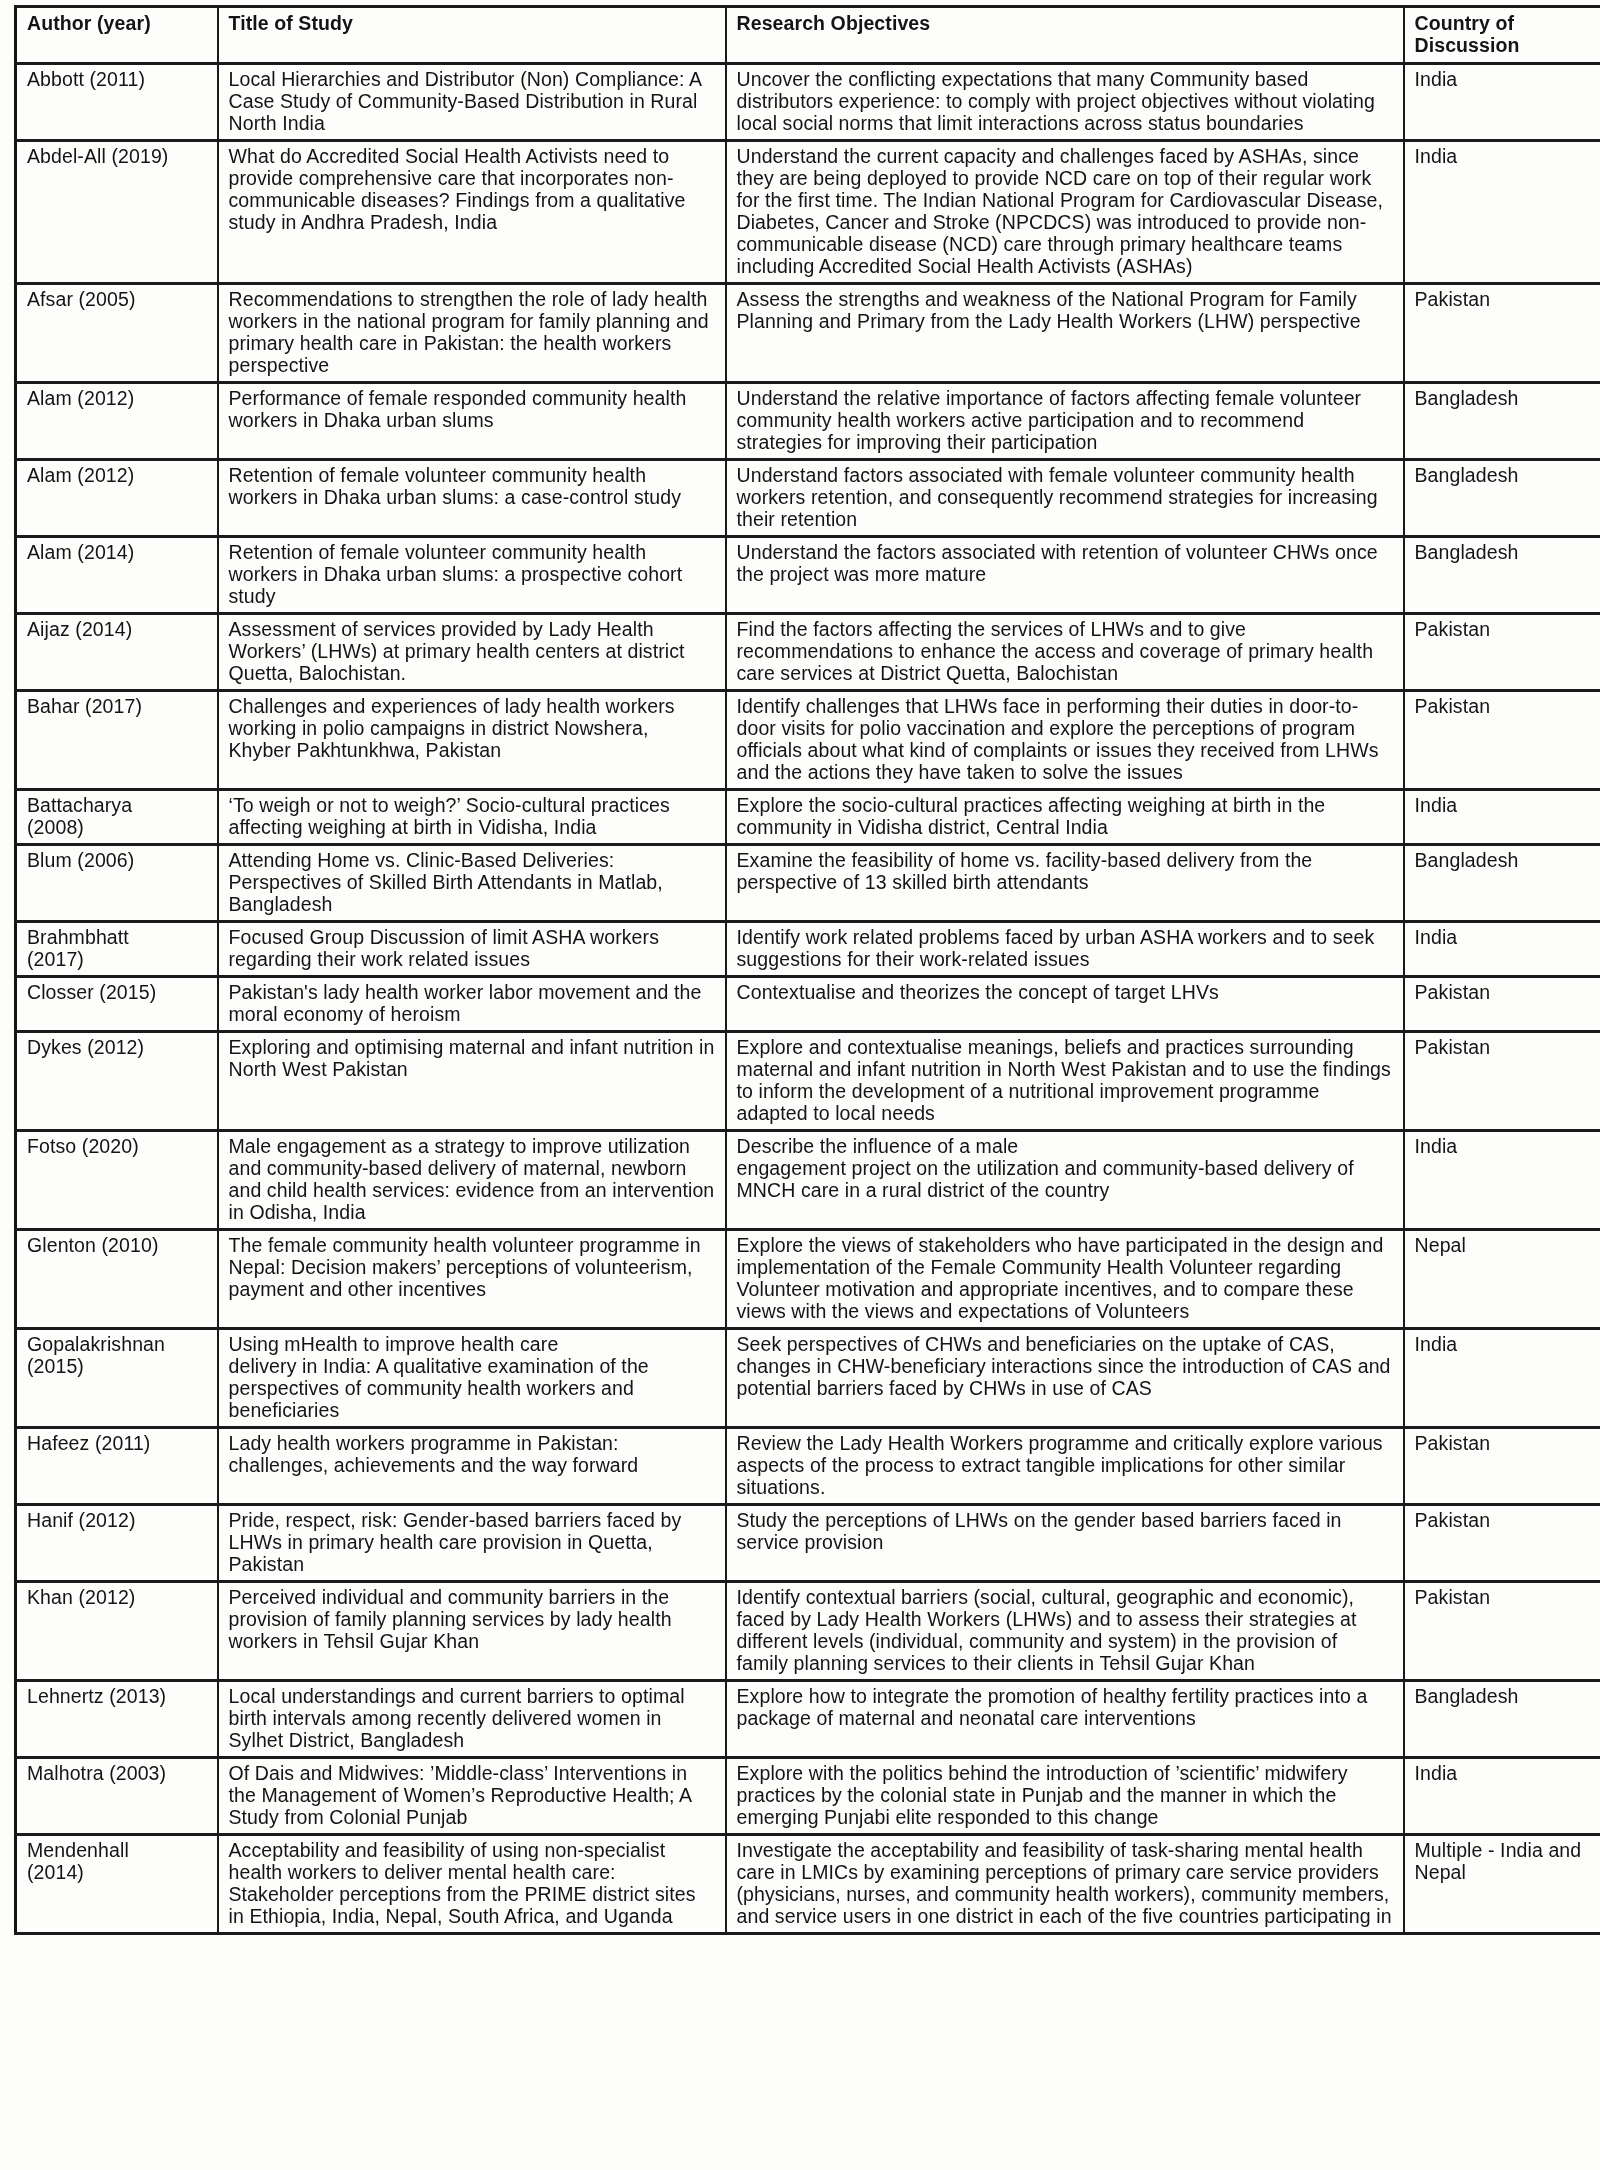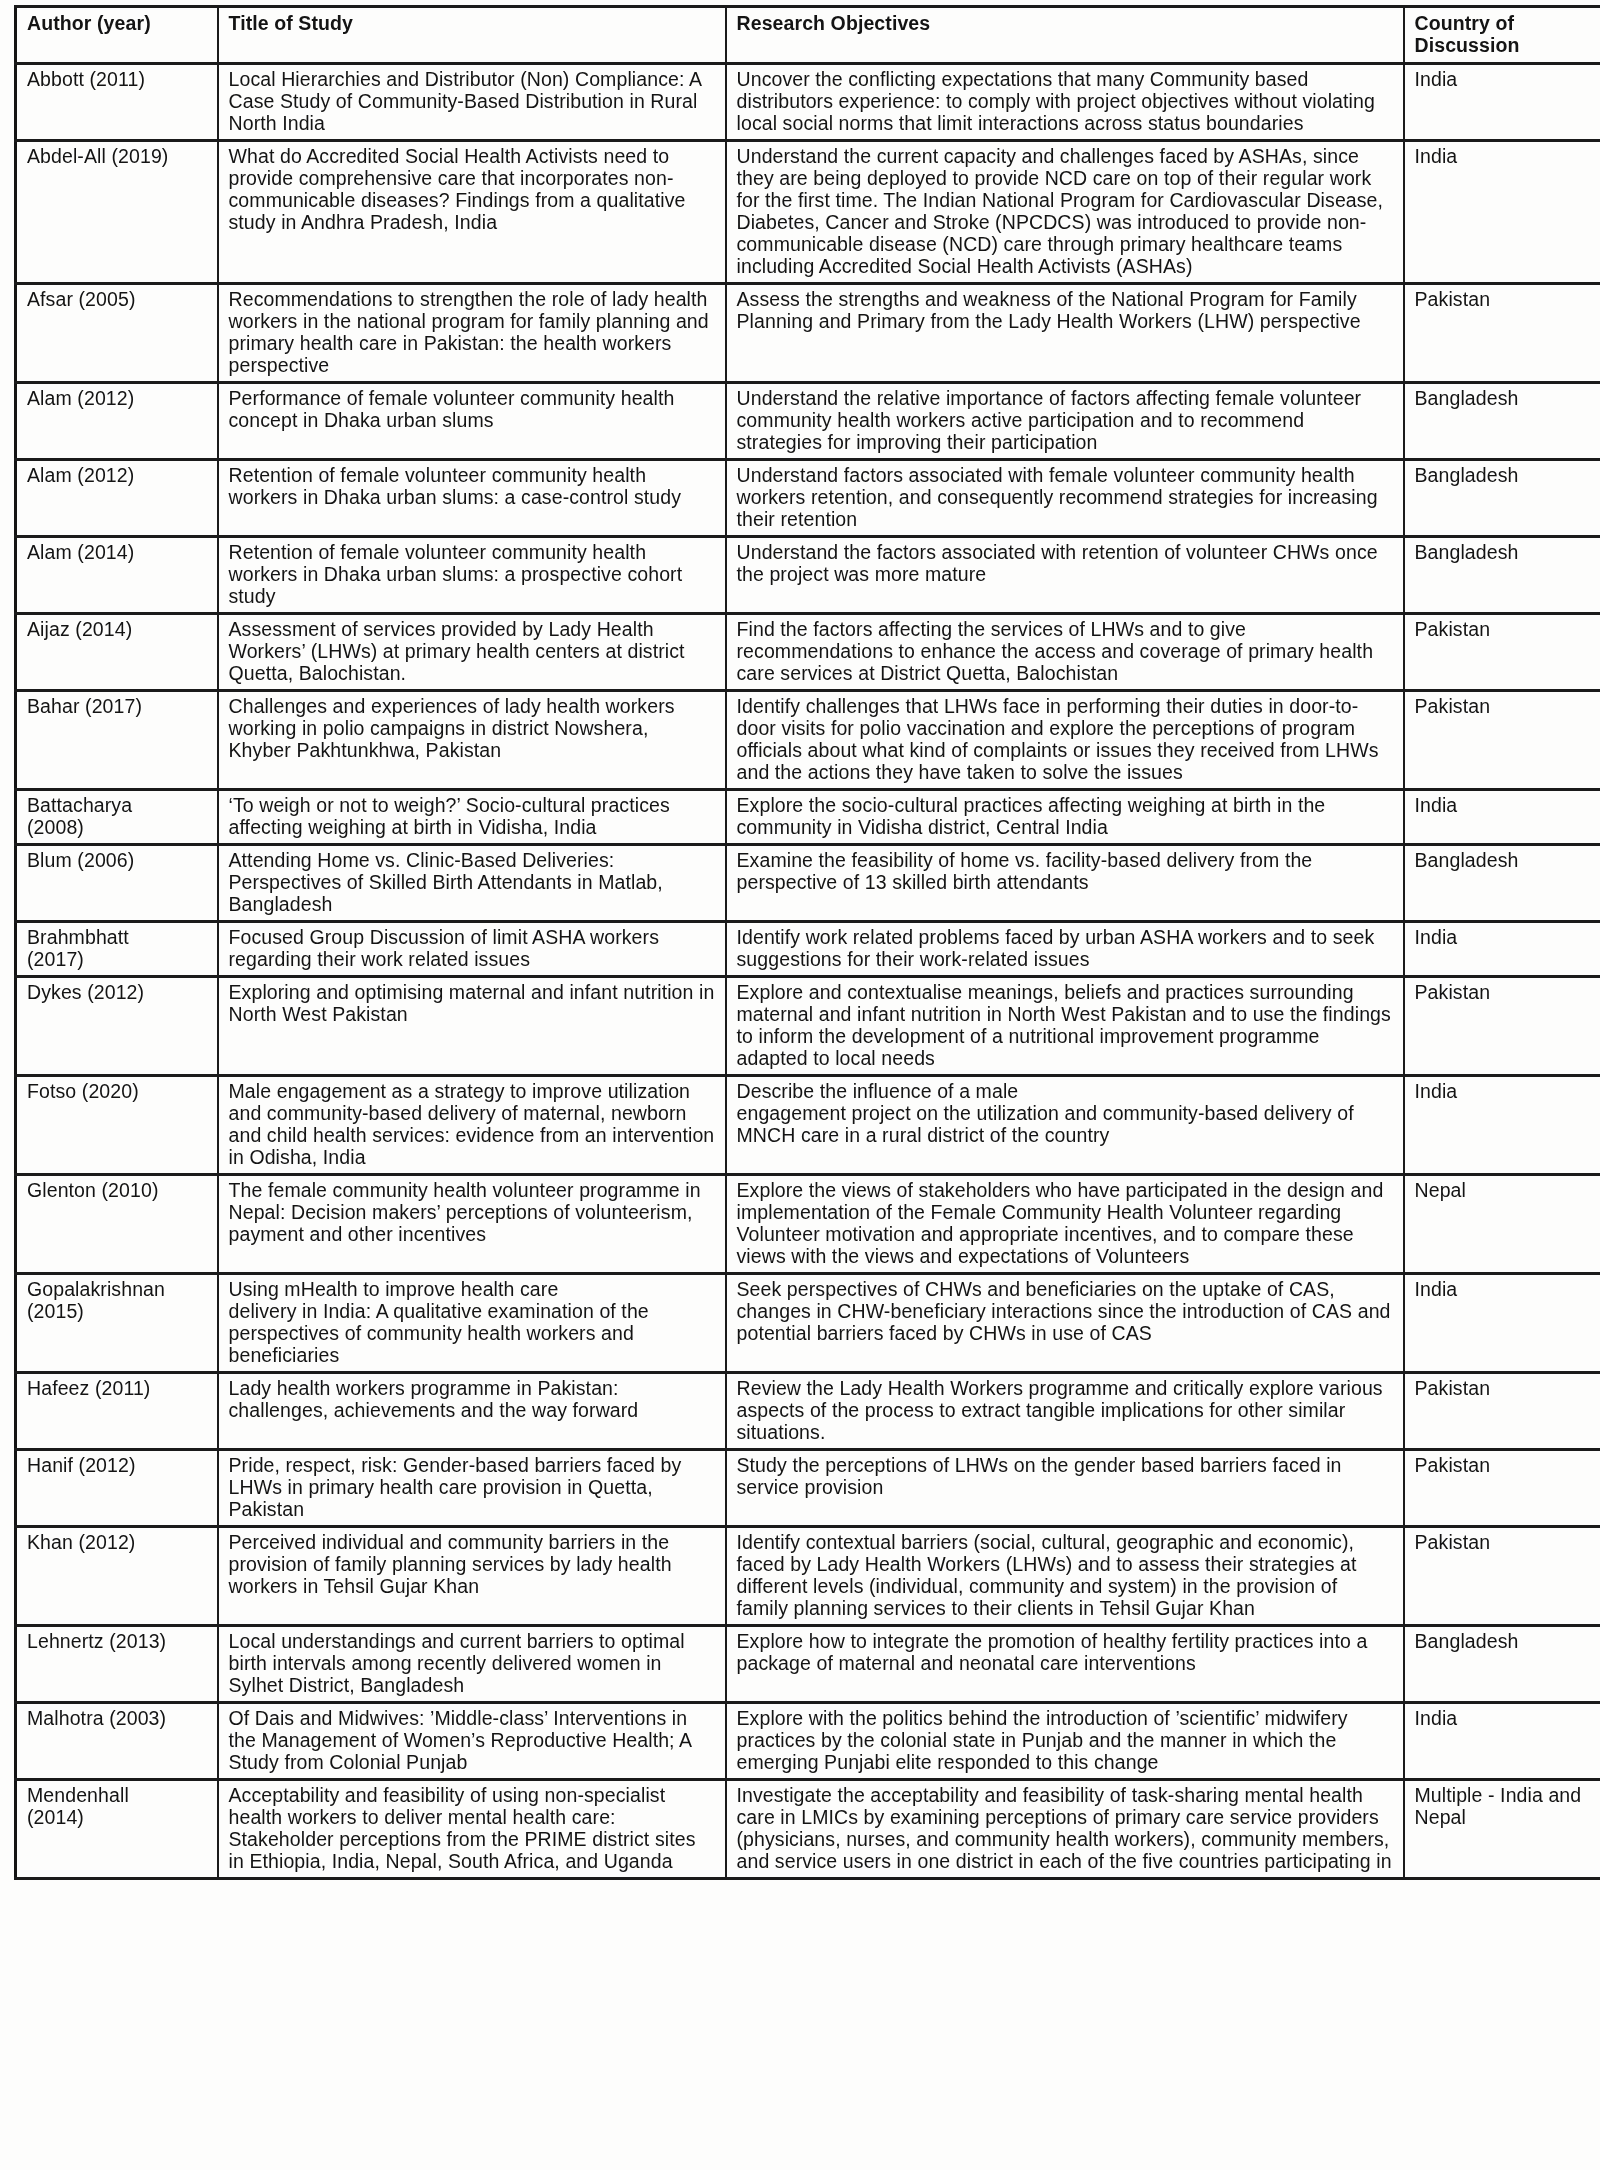--- a/index.html
+++ b/index.html
@@ -92,21 +92,21 @@
 
   <tr>
     <td>Afsar (2005)</td>
     <td>Recommendations to strengthen the role of lady health workers in the national program for family planning and primary health care in Pakistan: the health workers perspective</td>
     <td>Assess the strengths and weakness of the National Program for Family Planning and Primary from the Lady Health Workers (LHW) perspective</td>
     <td>Pakistan</td>
   </tr>
 
   <tr>
     <td>Alam (2012)</td>
-    <td>Performance of female volunteer community health concept in Dhaka urban slums</td>
+    <td>Performance of female responded community health workers in Dhaka urban slums</td>
     <td>Understand the relative importance of factors affecting female volunteer community health workers active participation and to recommend strategies for improving their participation</td>
     <td>Bangladesh</td>
   </tr>
 
   <tr>
     <td>Alam (2012)</td>
     <td>Retention of female volunteer community health workers in Dhaka urban slums: a case-control study</td>
     <td>Understand factors associated with female volunteer community health workers retention, and consequently recommend strategies for increasing their retention</td>
     <td>Bangladesh</td>
   </tr>
@@ -148,20 +148,26 @@
   </tr>
 
   <tr>
     <td>Brahmbhatt
 (2017)</td>
     <td>Focused Group Discussion of limit ASHA workers regarding their work related issues</td>
     <td>Identify work related problems faced by urban ASHA workers and to seek suggestions for their work-related issues</td>
     <td>India</td>
   </tr>
 
+  <tr>
+    <td>Closser (2015)</td>
+    <td>Pakistan's lady health worker labor movement and the moral economy of heroism</td>
+    <td>Contextualise and theorizes the concept of target LHVs</td>
+    <td>Pakistan</td>
+  </tr>
 
   <tr>
     <td>Dykes (2012)</td>
     <td>Exploring and optimising maternal and infant nutrition in North West Pakistan</td>
     <td>Explore and contextualise meanings, beliefs and practices surrounding maternal and infant nutrition in North West Pakistan and to use the findings to inform the development of a nutritional improvement programme adapted to local needs</td>
     <td>Pakistan</td>
   </tr>
 
   <tr>
     <td>Fotso (2020)</td>

